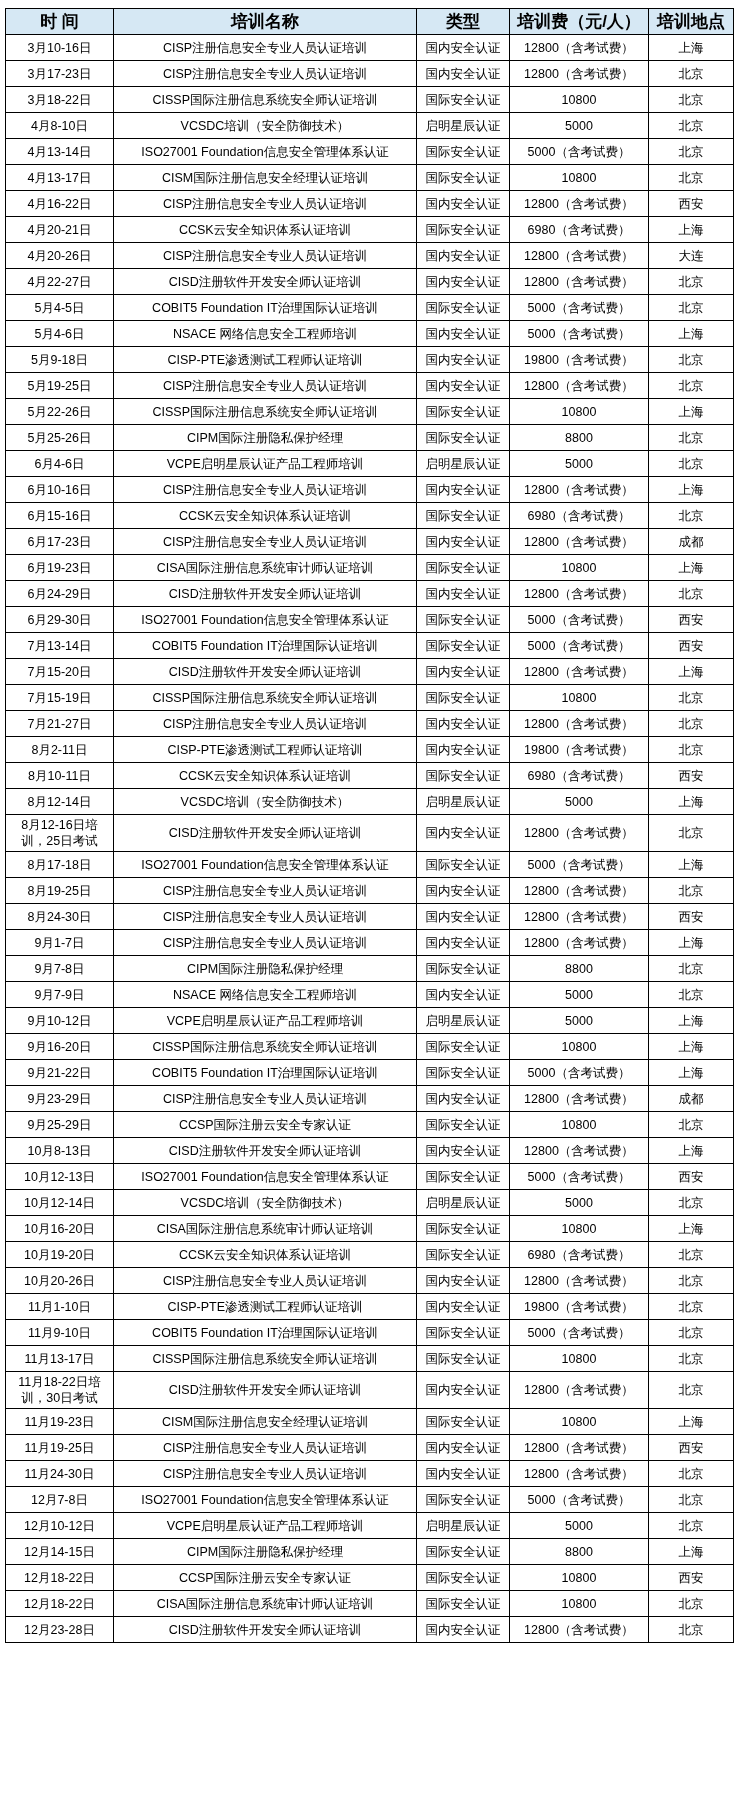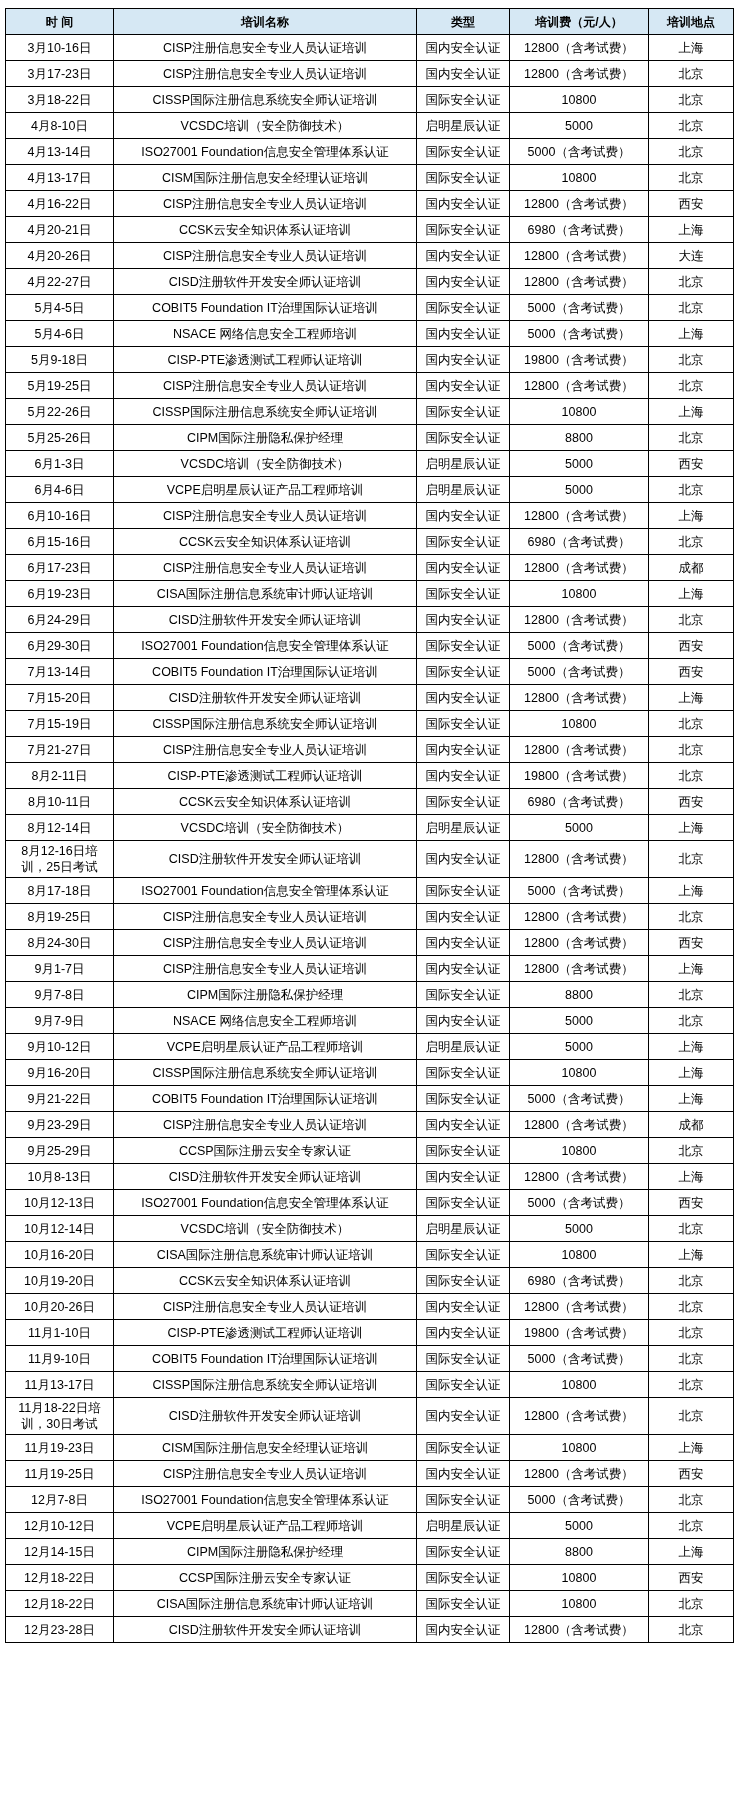--- a/index.html
+++ b/index.html
@@ -34,21 +34,21 @@
     color: #000000;
     font-size: 12.5px;
     line-height: 16px;
     height: 21px;
     overflow: hidden;
     word-break: break-all;
   }
   table.schedule th {
     background: #d6e8f4;
     font-weight: bold;
-    font-size: 12px;
+    font-size: 17px;
     margin-top: 9px;
   }
 </style>
 </head>
 <body>
 
 <div class="page">
   <table class="schedule">
     <colgroup>
       <col class="c-time">
@@ -173,27 +173,20 @@
           <td>上海</td>
         </tr>
         <tr>
           <td>5月25-26日</td>
           <td>CIPM国际注册隐私保护经理</td>
           <td>国际安全认证</td>
           <td>8800</td>
           <td>北京</td>
         </tr>
         <tr>
-          <td>6月1-3日</td>
-          <td>VCSDC培训（安全防御技术）</td>
-          <td>启明星辰认证</td>
-          <td>5000</td>
-          <td>西安</td>
-        </tr>
-        <tr>
           <td>6月4-6日</td>
           <td>VCPE启明星辰认证产品工程师培训</td>
           <td>启明星辰认证</td>
           <td>5000</td>
           <td>北京</td>
         </tr>
         <tr>
           <td>6月10-16日</td>
           <td>CISP注册信息安全专业人员认证培训</td>
           <td>国内安全认证</td>
@@ -444,20 +437,27 @@
           <td>国际安全认证</td>
           <td>10800</td>
           <td>上海</td>
         </tr>
         <tr>
           <td>11月19-25日</td>
           <td>CISP注册信息安全专业人员认证培训</td>
           <td>国内安全认证</td>
           <td>12800（含考试费）</td>
           <td>西安</td>
+        </tr>
+        <tr>
+          <td>11月24-30日</td>
+          <td>CISP注册信息安全专业人员认证培训</td>
+          <td>国内安全认证</td>
+          <td>12800（含考试费）</td>
+          <td>北京</td>
         </tr>
         <tr>
           <td>12月7-8日</td>
           <td>ISO27001 Foundation信息安全管理体系认证</td>
           <td>国际安全认证</td>
           <td>5000（含考试费）</td>
           <td>北京</td>
         </tr>
         <tr>
           <td>12月10-12日</td>

